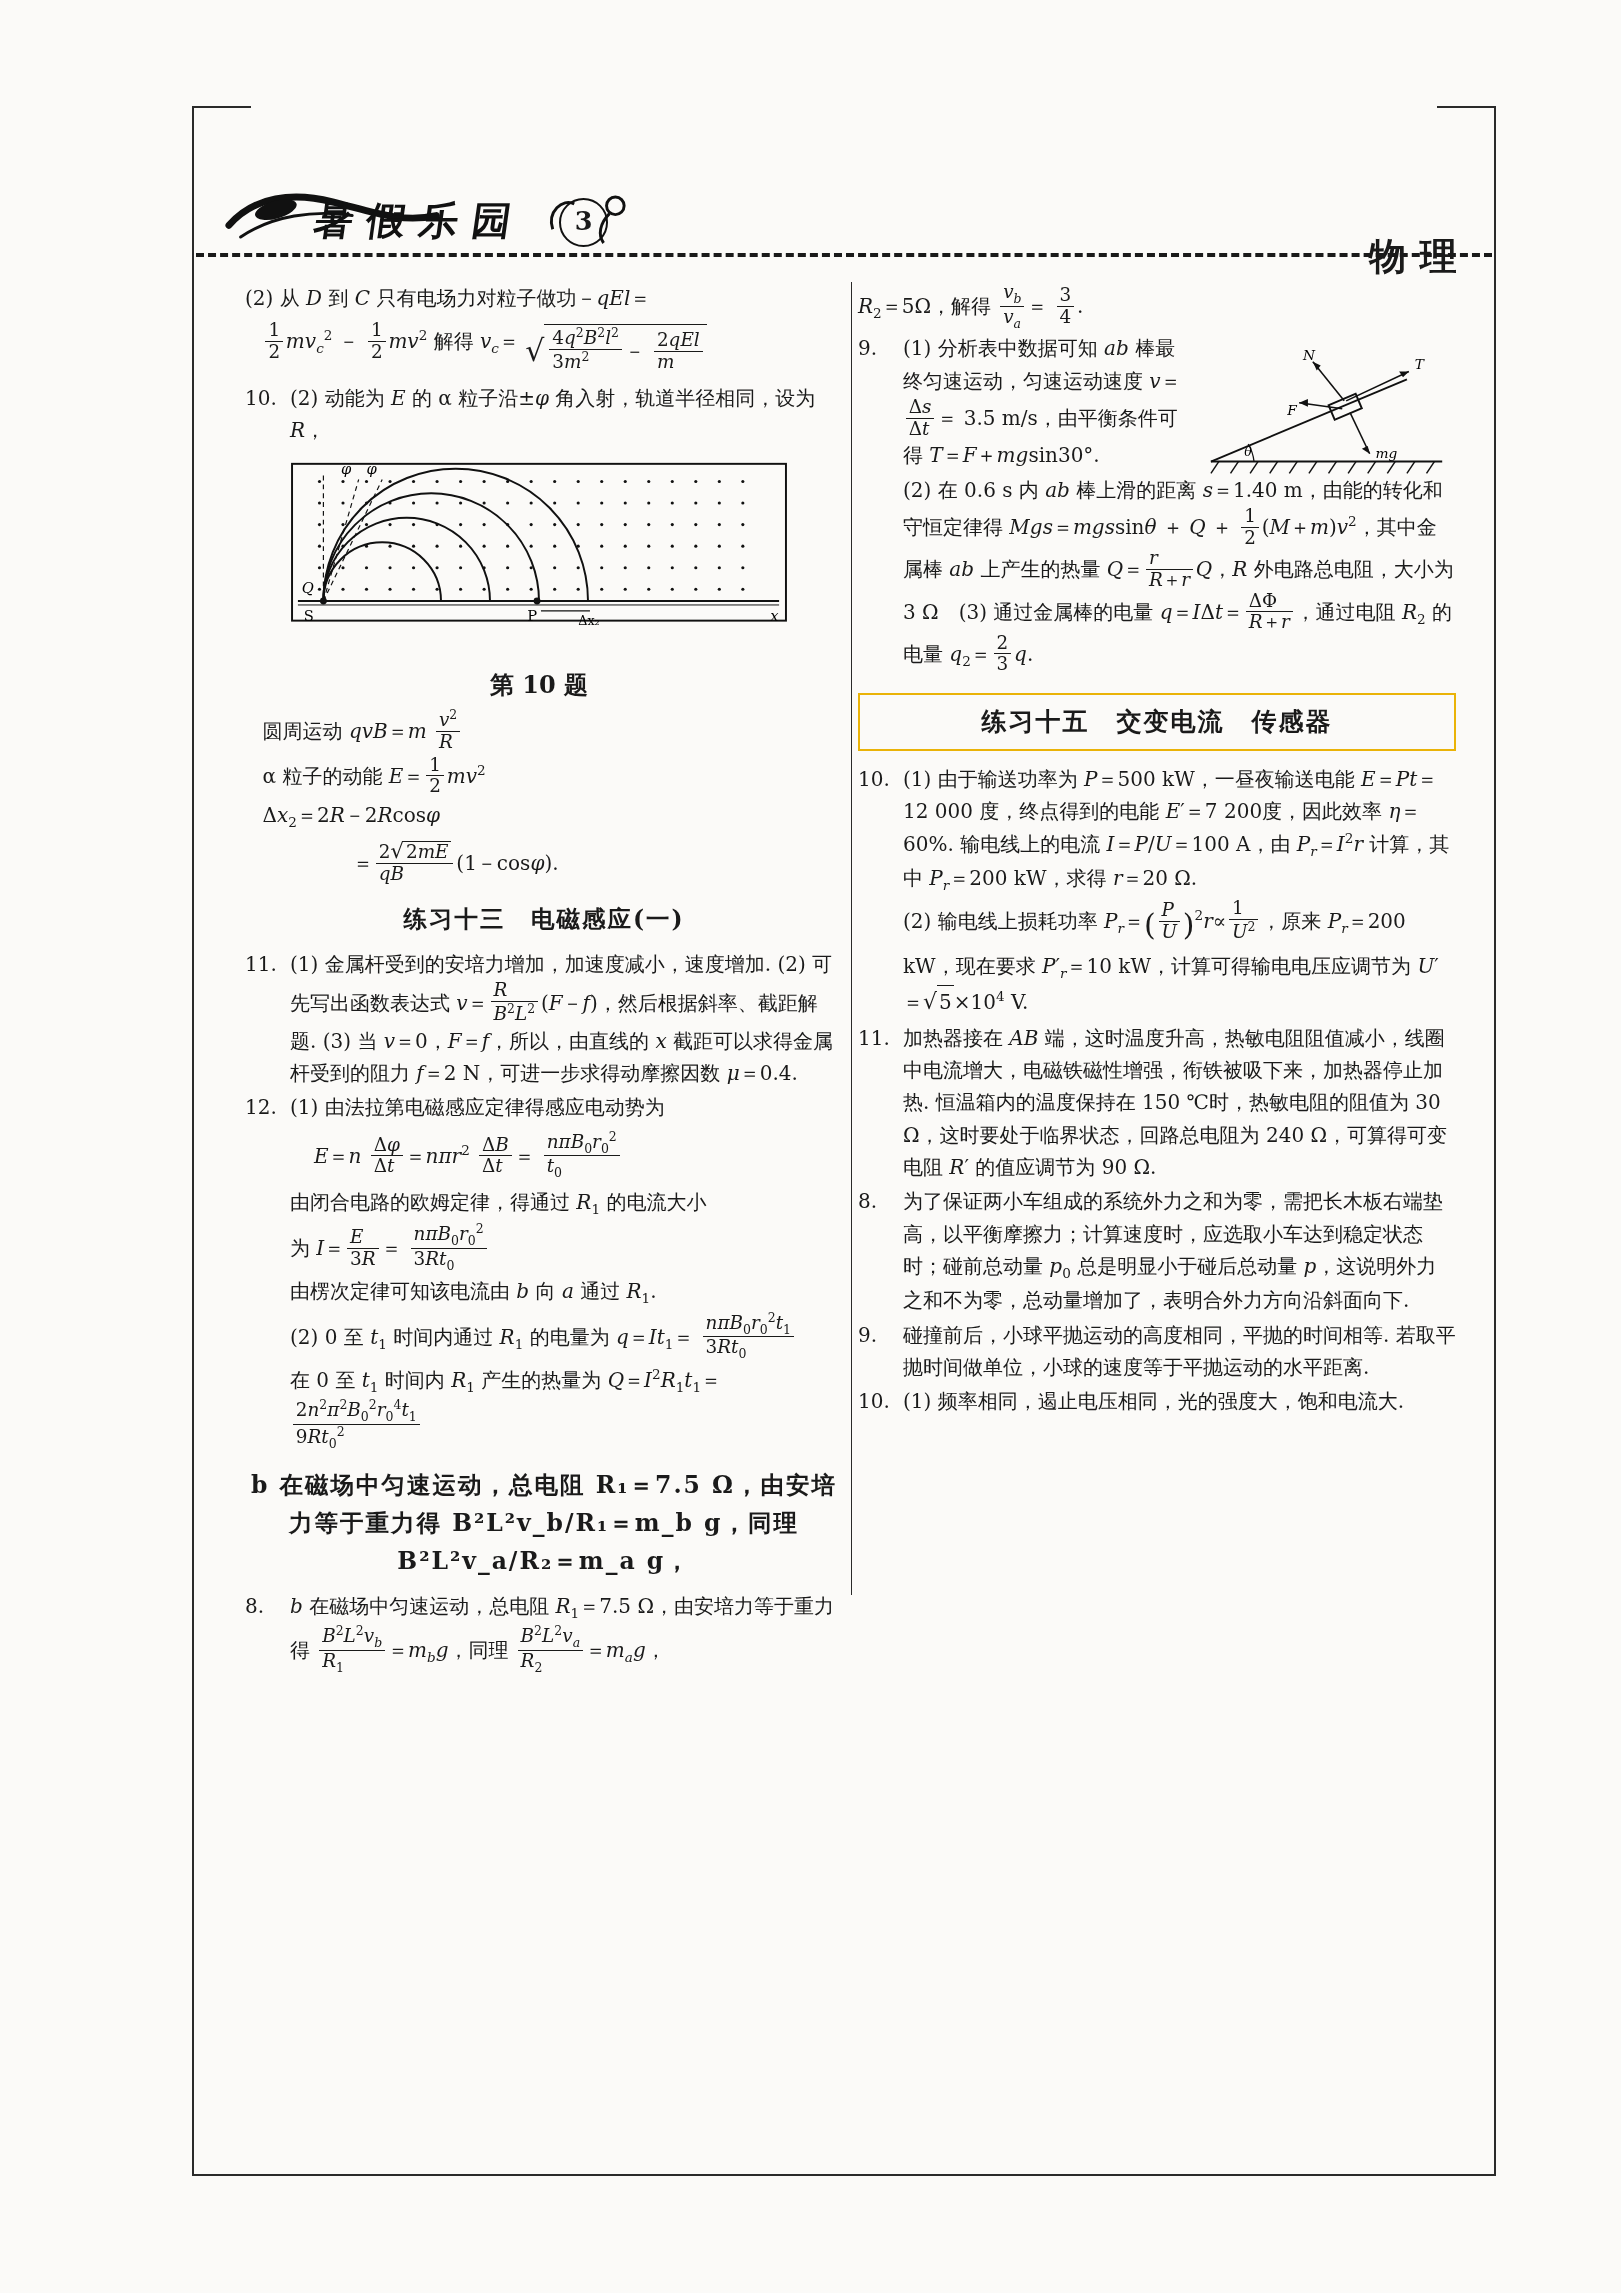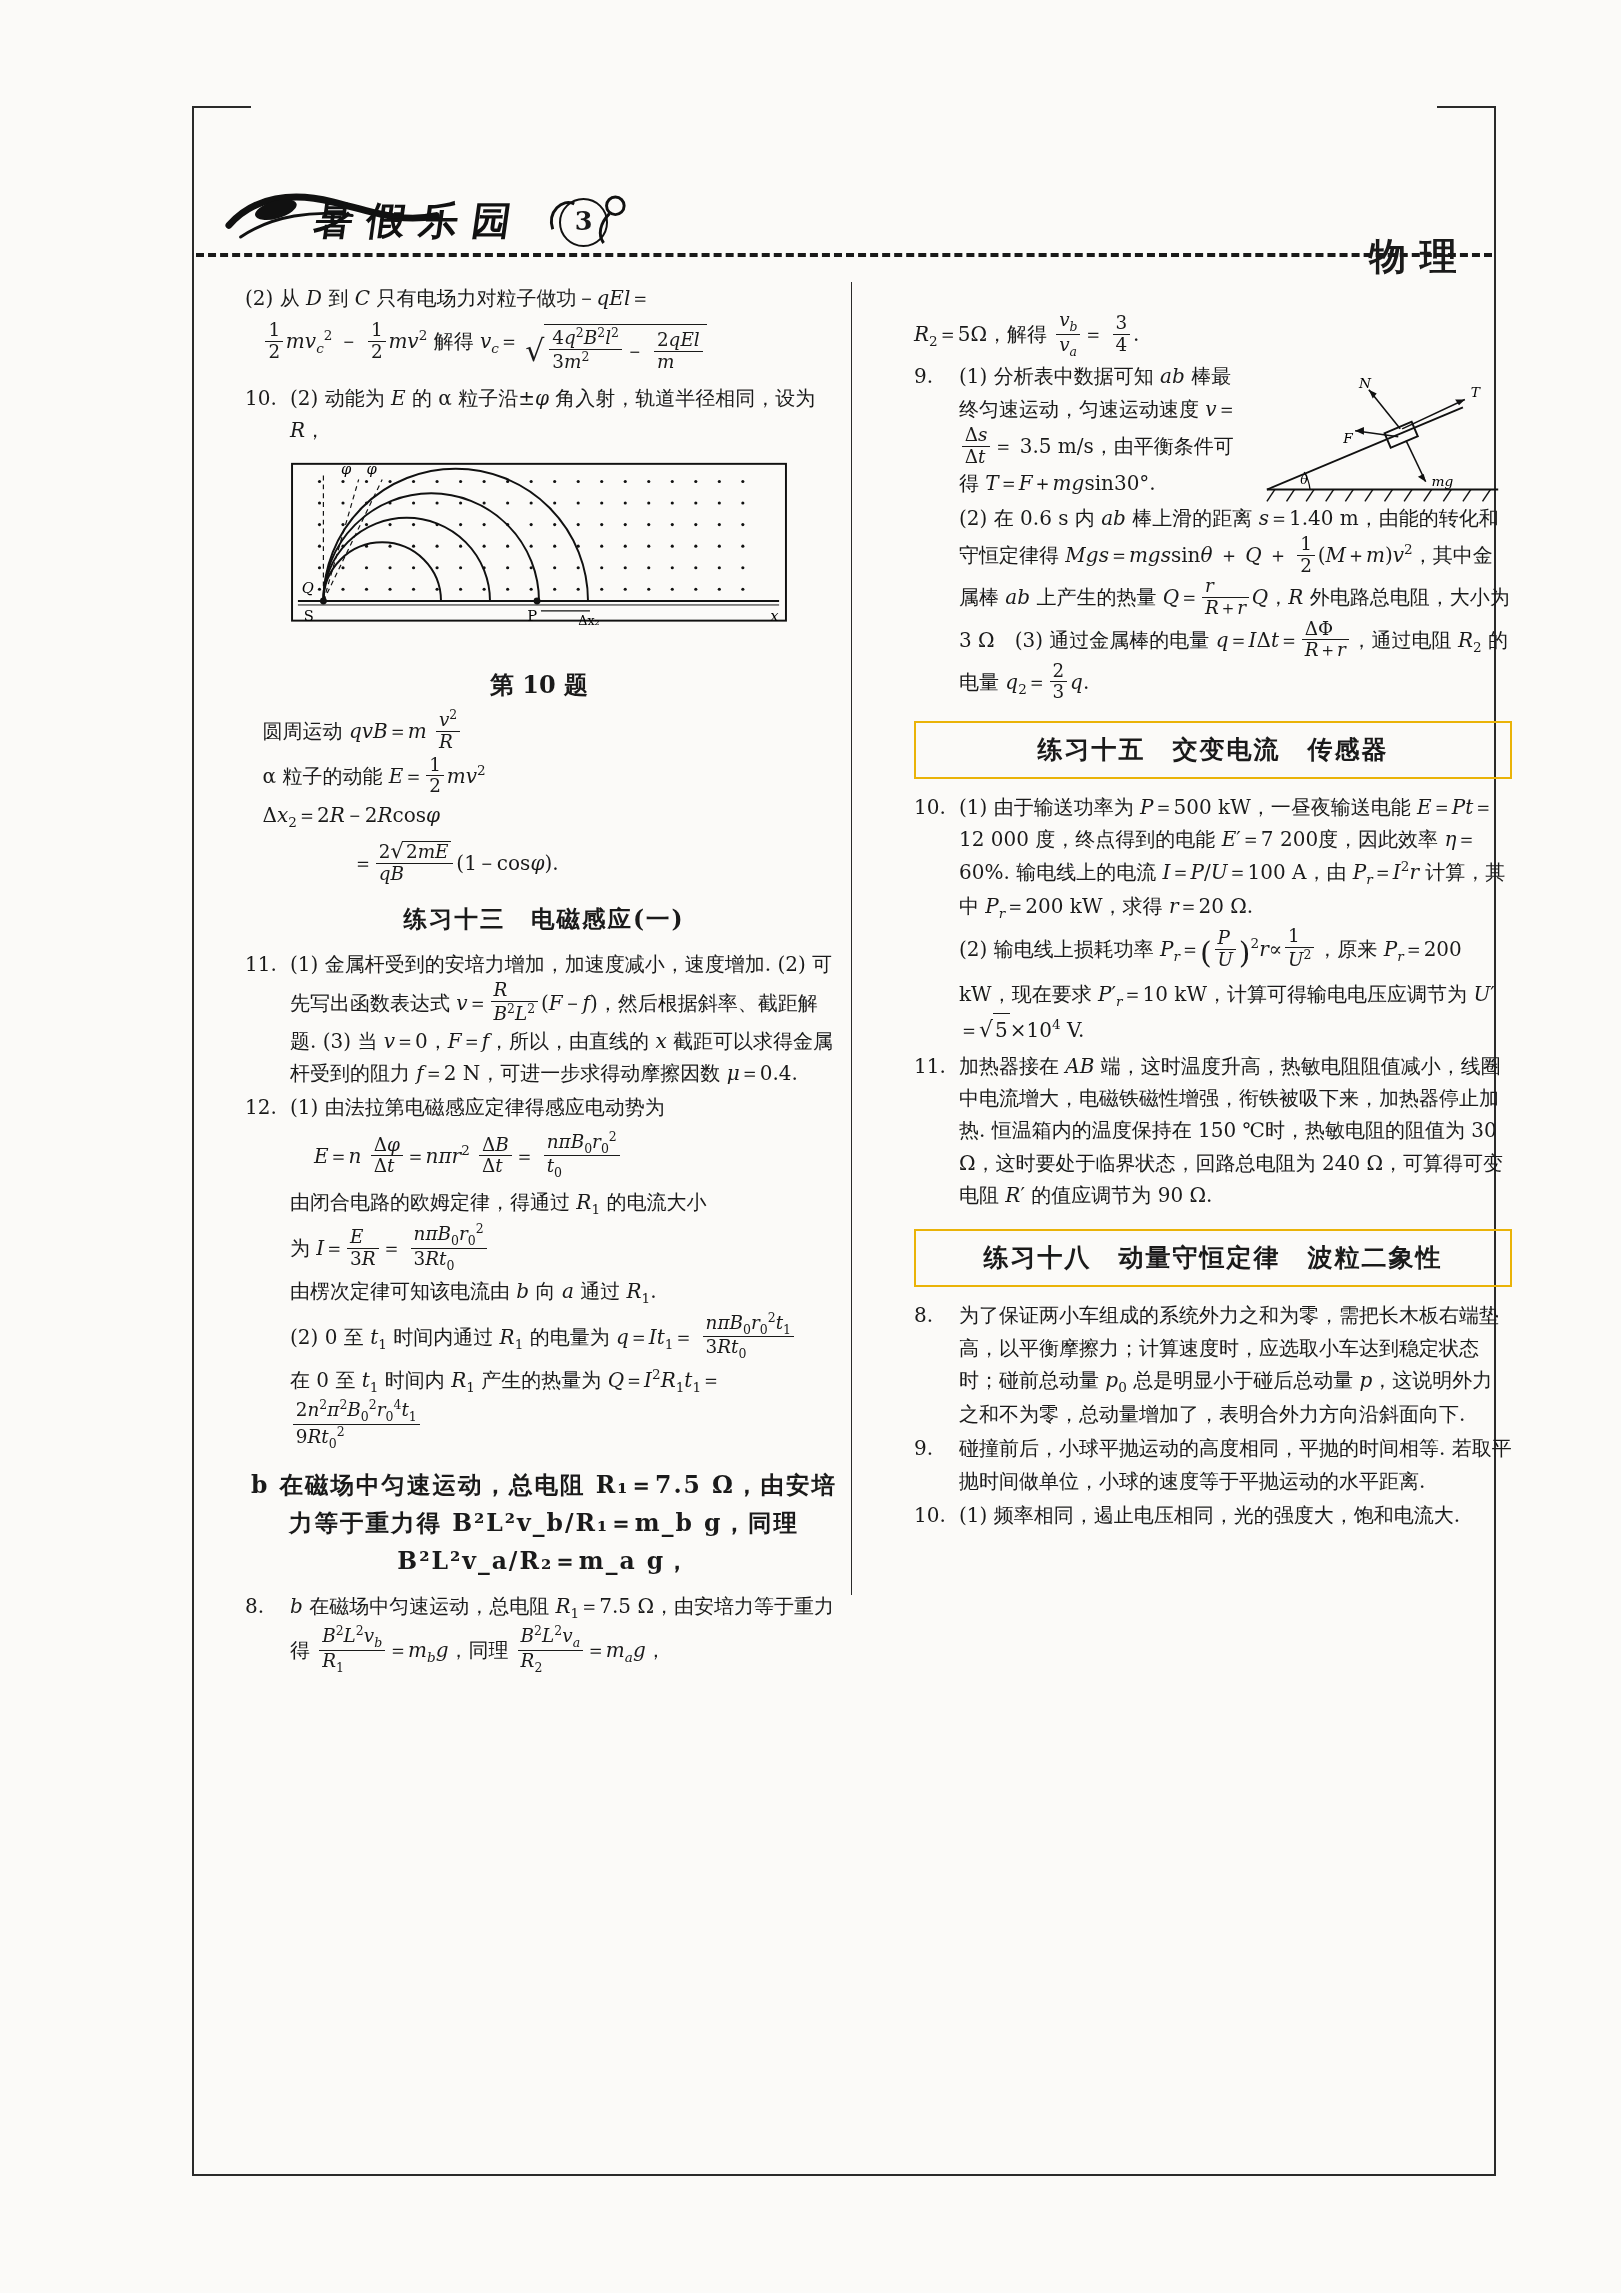--- a/index.html
+++ b/index.html
@@ -88,21 +88,21 @@
 
   
   .col {
     position:absolute;
     top:282px;
     width:598px;
     font-size:20px;
     line-height:1.62;
   }
   .col-left { left:245px; }
-  .col-right { left:914px;margin-top:28px; }
+  .col-right { left:858px; }
   .divider {
     position:absolute;
     left:851px; top:282px;
     width:1px; height:1313px;
     background:#2a2a2a;
   }
 
   p.item {
     margin:0 0 2px 0;
     text-indent:0;
@@ -486,21 +486,20 @@
 
     <p class="cont">
       (2) 输电线上损耗功率 <span class="m">P</span><sub class="m">r</sub>＝<span style="font-size:1.5em;vertical-align:-0.25em;">(</span><span class="frac"><span class="n"><span class="m">P</span></span><span class="d"><span class="m">U</span></span></span><span style="font-size:1.5em;vertical-align:-0.25em;">)</span><sup>2</sup><span class="m">r</span>∝<span class="frac"><span class="n">1</span><span class="d"><span class="m">U</span><sup>2</sup></span></span>，原来 <span class="m">P</span><sub class="m">r</sub>＝200 kW，现在要求 <span class="m">P</span>′<sub class="m">r</sub>＝10 kW，计算可得输电电压应调节为 <span class="m">U</span>′＝<span style="font-size:1.1em;">√</span><span class="sqline">5</span>×10<sup>4</sup> V.
     </p>
 
     <p class="item">
       <span class="num">11.</span>
       加热器接在 <span class="m">AB</span> 端，这时温度升高，热敏电阻阻值减小，线圈中电流增大，电磁铁磁性增强，衔铁被吸下来，加热器停止加热. 恒温箱内的温度保持在 150 ℃时，热敏电阻的阻值为 30 Ω，这时要处于临界状态，回路总电阻为 240 Ω，可算得可变电阻 <span class="m">R</span>′ 的值应调节为 90 Ω.
     </p>
 
-    <div class="sec-title boxed">练习十八　动量守恒定律　波粒二象性</div>
 
     <p class="item">
       <span class="num">8.</span>
       为了保证两小车组成的系统外力之和为零，需把长木板右端垫高，以平衡摩擦力；计算速度时，应选取小车达到稳定状态时；碰前总动量 <span class="m">p</span><sub>0</sub> 总是明显小于碰后总动量 <span class="m">p</span>，这说明外力之和不为零，总动量增加了，表明合外力方向沿斜面向下.
     </p>
 
     <p class="item">
       <span class="num">9.</span>
       碰撞前后，小球平抛运动的高度相同，平抛的时间相等. 若取平抛时间做单位，小球的速度等于平抛运动的水平距离.
     </p>

